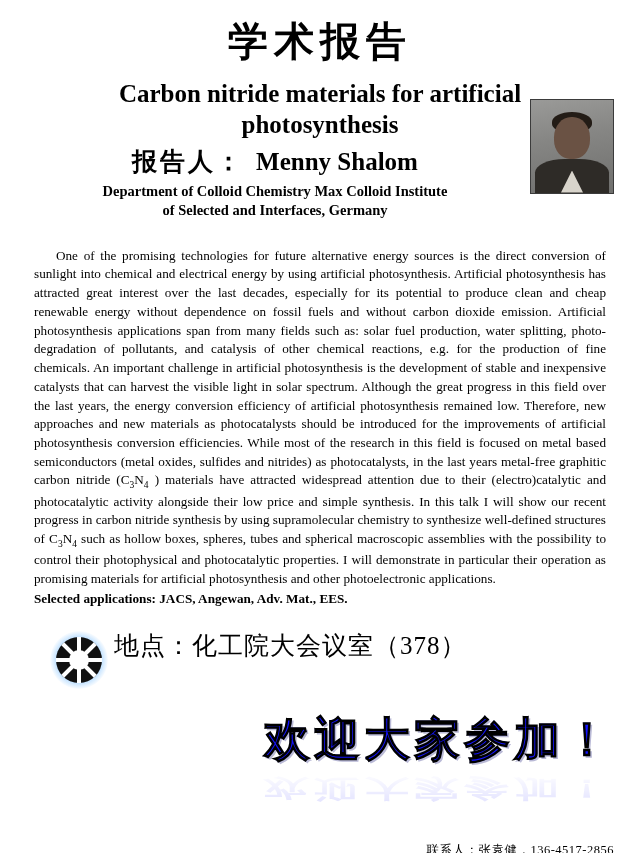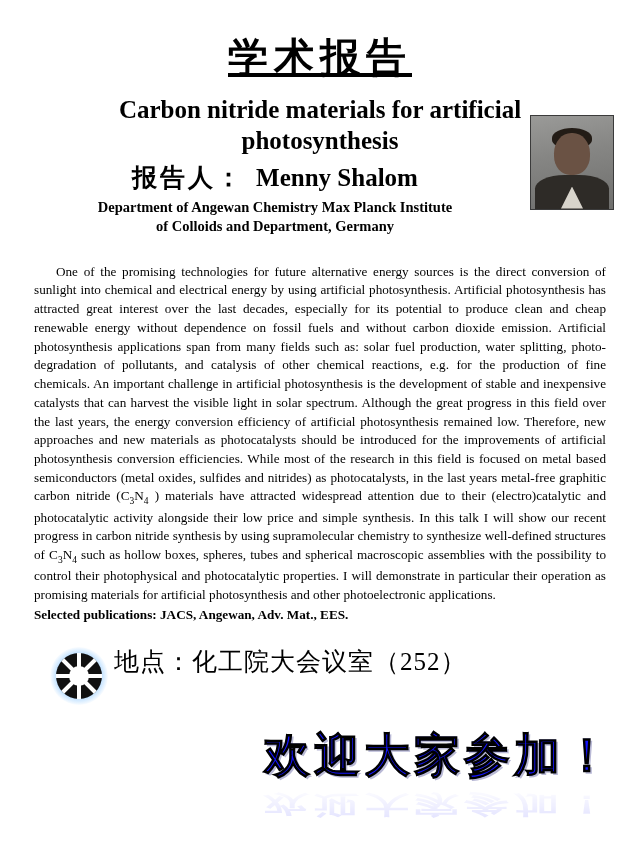--- a/index.html
+++ b/index.html
@@ -22,23 +22,22 @@
     padding: 0 26px;
   }
 
   
   .cn-title {
     text-align: center;
     font-family: "Liberation Serif", serif;
     font-size: 40px;
     font-weight: bold;
     letter-spacing: 6px;
-    margin-top: 36px;
+    margin-top: 20px;
     line-height: 1.1;
-    text-decoration: underline;
   }
   .en-title {
     text-align: center;
     font-family: "Liberation Serif", serif;
     font-size: 25px;
     font-weight: bold;
     line-height: 1.25;
     margin-top: 14px;
     padding: 0 26px;
   }
@@ -243,41 +242,41 @@
     <div class="photo">
       <div class="body"></div>
       <div class="hair"></div>
       <div class="face"></div>
       <div class="shirt"></div>
     </div>
     <div class="speaker-line">
       <span class="speaker-label">报告人：</span><span class="speaker-name">Menny Shalom</span>
     </div>
     <div class="affil">
-      <div>Department of Angewan Chemistry Max Planck Institute</div>
-      <div>of Colloids and Department, Germany</div>
+      <div>Department of Colloid Chemistry Max Colloid Institute</div>
+      <div>of Selected and Interfaces, Germany</div>
     </div>
   </div>
 
   <div class="abstract">
     <p>One of the promising technologies for future alternative energy sources is the direct conversion of  sunlight into chemical and electrical energy by using artificial photosynthesis. Artificial photosynthesis has attracted great interest over the last decades, especially for its potential to produce clean and cheap renewable energy without dependence on fossil fuels and without carbon dioxide emission. Artificial photosynthesis applications span from many fields such as: solar fuel production, water splitting, photo-degradation of pollutants, and catalysis of other chemical reactions, e.g. for the production of fine chemicals. An important challenge in artificial photosynthesis is the development of stable and inexpensive catalysts that can harvest the visible light in solar spectrum. Although the great progress in this field over the last years, the energy conversion efficiency of artificial photosynthesis remained low. Therefore, new approaches and new materials as photocatalysts should be introduced for the improvements of artificial photosynthesis conversion efficiencies. While most of the research in this field is focused on metal based semiconductors (metal oxides, sulfides and nitrides) as photocatalysts, in the last years metal-free graphitic carbon nitride (C<sub>3</sub>N<sub>4</sub> ) materials have attracted widespread attention due to their (electro)catalytic and photocatalytic activity alongside their low price and simple synthesis. In this talk I will show our recent progress in carbon nitride synthesis by using supramolecular chemistry to synthesize well-defined structures of C<sub>3</sub>N<sub>4</sub>  such as hollow boxes, spheres, tubes and spherical macroscopic assemblies with the possibility to control their photophysical and photocatalytic properties. I will demonstrate in particular their operation as promising materials for artificial photosynthesis and other photoelectronic applications.</p>
   </div>
-  <div class="pubs">Selected publications: JACS, Angewan, Adv. Mat., EES.</div>
+  <div class="pubs">Selected applications: JACS, Angewan, Adv. Mat., EES.</div>
 
   <div class="venue">
     <div class="ring">
       <div class="glow"></div>
       <div class="outer"></div>
       <div class="spoke"></div>
       <div class="spoke h"></div>
       <div class="spoke d1"></div>
       <div class="spoke d2"></div>
       <div class="inner"></div>
     </div>
-    <div class="venue-line">地点：化工院大会议室（252）</div>
+    <div class="venue-line">地点：化工院大会议室（378）</div>
   </div>
 
   <div class="welcome-wrap">
     <div class="welcome">欢迎大家参加！</div>
     <div class="welcome-reflect">欢迎大家参加！</div>
   </div>
 
   <div class="contact">联系人：张袁健，136-4517-2856</div>
 
 </div>

